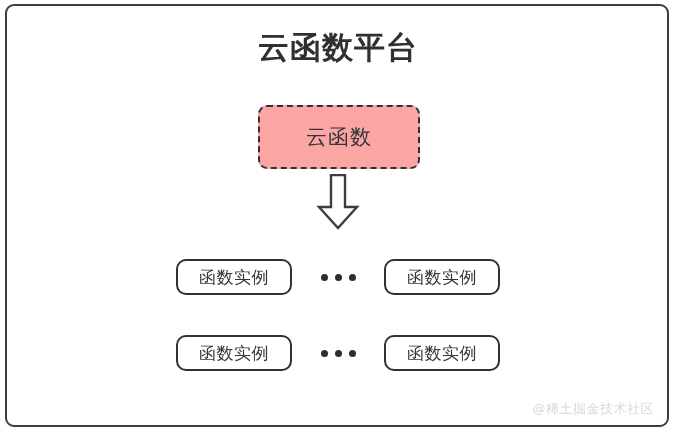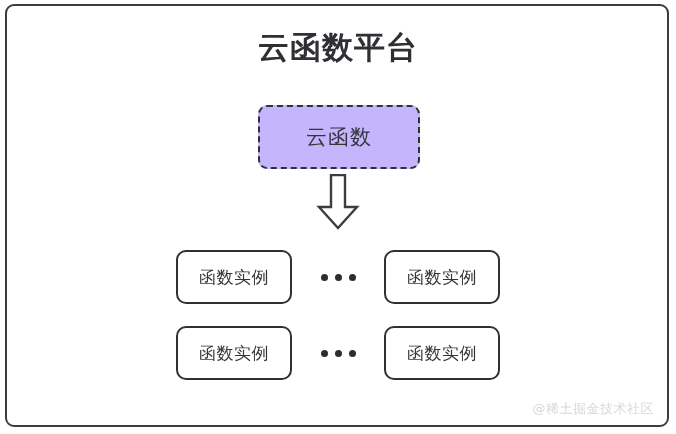--- a/index.html
+++ b/index.html
@@ -54,21 +54,21 @@
   
   .cloud-function-box {
     position: absolute;
     left: 258px;
     top: 105px;
     width: 162px;
     height: 64px;
     box-sizing: border-box;
     border: 2.5px dashed #2f3134;
     border-radius: 9px;
-    background: #c4b5fd;
+    background: #fca5a5;
     display: flex;
     align-items: center;
     justify-content: center;
   }
   .cloud-function-label {
     font-size: 21px;
     color: #33353a;
     letter-spacing: 1px;
     white-space: nowrap;
   }
@@ -93,21 +93,21 @@
     height: 52px;
     display: flex;
     align-items: center;
     justify-content: center;
   }
   .instance-row.row-1 { top: 251px; }
   .instance-row.row-2 { top: 327px; }
 
   .instance-box {
     width: 116px;
-    height: 54px;
+    height: 36px;
     box-sizing: border-box;
     border: 2.5px solid #2f3134;
     border-radius: 10px;
     background: #ffffff;
     display: flex;
     align-items: center;
     justify-content: center;
     flex: none;
   }
   .instance-label {

